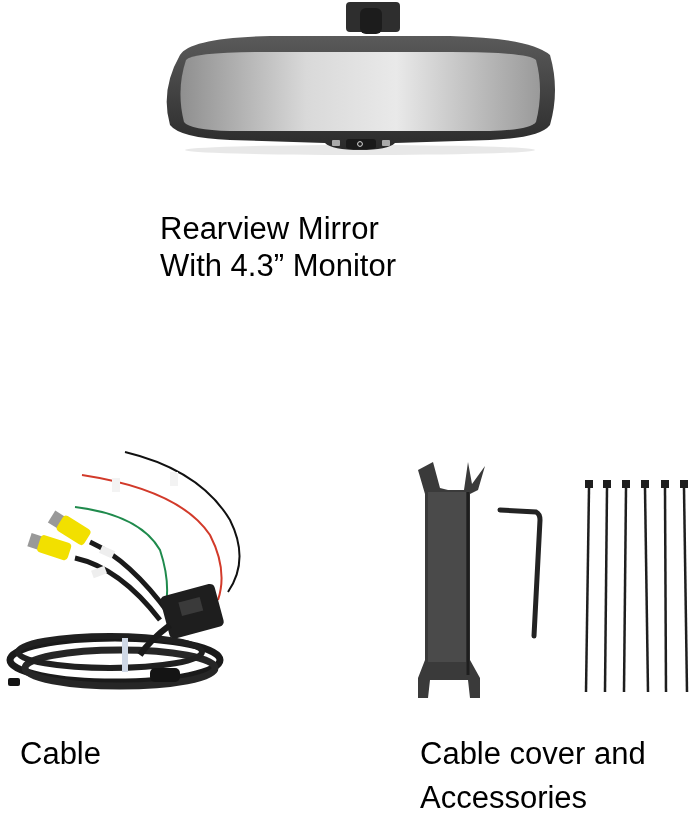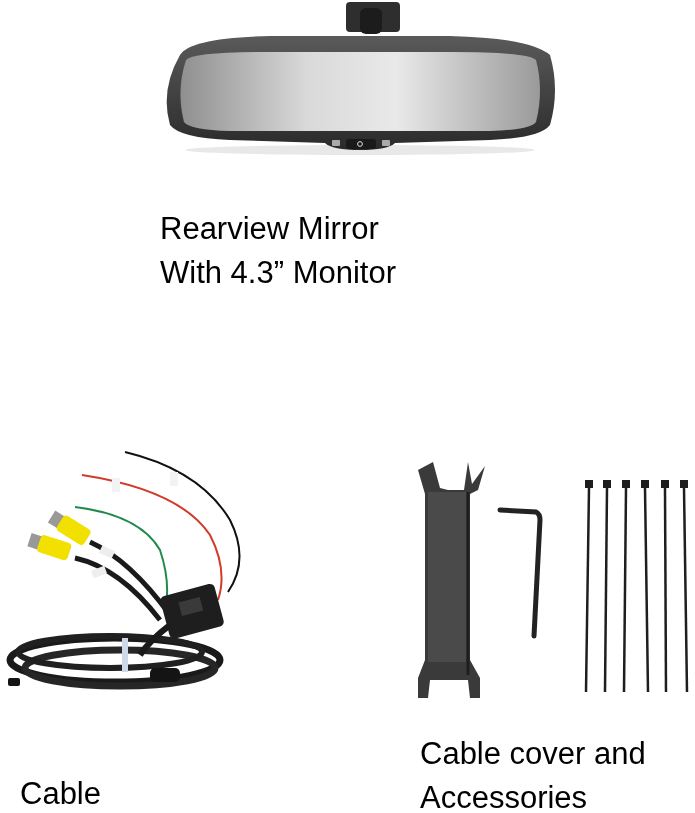--- a/index.html
+++ b/index.html
@@ -37,21 +37,21 @@
 
     <rect x="172" y="140" width="8" height="6" rx="1" fill="#aaa"></rect>
     <rect x="186" y="139" width="30" height="10" rx="3" fill="#1a1a1a"></rect>
     <circle cx="200" cy="144" r="2.4" fill="none" stroke="#ddd" stroke-width="1"></circle>
     <rect x="222" y="140" width="8" height="6" rx="1" fill="#aaa"></rect>
   </svg>
 </div>
 
 <div class="label" style="left:160px;top:211px;width:400px;">
   <div>Rearview Mirror</div>
-  <div style="margin-top:8px;">With 4.3” Monitor</div>
+  <div style="margin-top:1px;">With 4.3” Monitor</div>
 </div>
 
 <div class="abs" style="left:0;top:440px;width:270px;height:270px;">
   <svg width="270" height="270" viewBox="0 0 270 270">
 
     <path d="M125,12 Q200,30 230,80 Q250,120 228,152" fill="none" stroke="#111" stroke-width="2"></path>
     <path d="M82,35 Q180,50 210,95 Q228,130 218,160" fill="none" stroke="#d23a2a" stroke-width="2"></path>
     <path d="M75,67 Q140,75 160,110 Q170,140 166,165" fill="none" stroke="#1f8a4c" stroke-width="2"></path>
 
     <rect x="112" y="38" width="8" height="14" fill="#f3f3f3"></rect>
@@ -107,20 +107,20 @@
       <line x1="189" y1="38" x2="186" y2="242"></line>
       <line x1="207" y1="38" x2="205" y2="242"></line>
       <line x1="226" y1="38" x2="224" y2="242"></line>
       <line x1="245" y1="38" x2="248" y2="242"></line>
       <line x1="265" y1="38" x2="266" y2="242"></line>
       <line x1="284" y1="38" x2="287" y2="242"></line>
     </g>
   </svg>
 </div>
 
-<div class="label" style="left:20px;top:776px;width:180px;">
+<div class="label" style="left:20px;top:736px;width:180px;">
   <div>Cable</div>
 </div>
 
 <div class="label" style="left:420px;top:736px;width:290px;">
   <div>Cable cover and</div>
   <div style="margin-top:8px;">Accessories</div>
 </div>
 
 </body></html>

